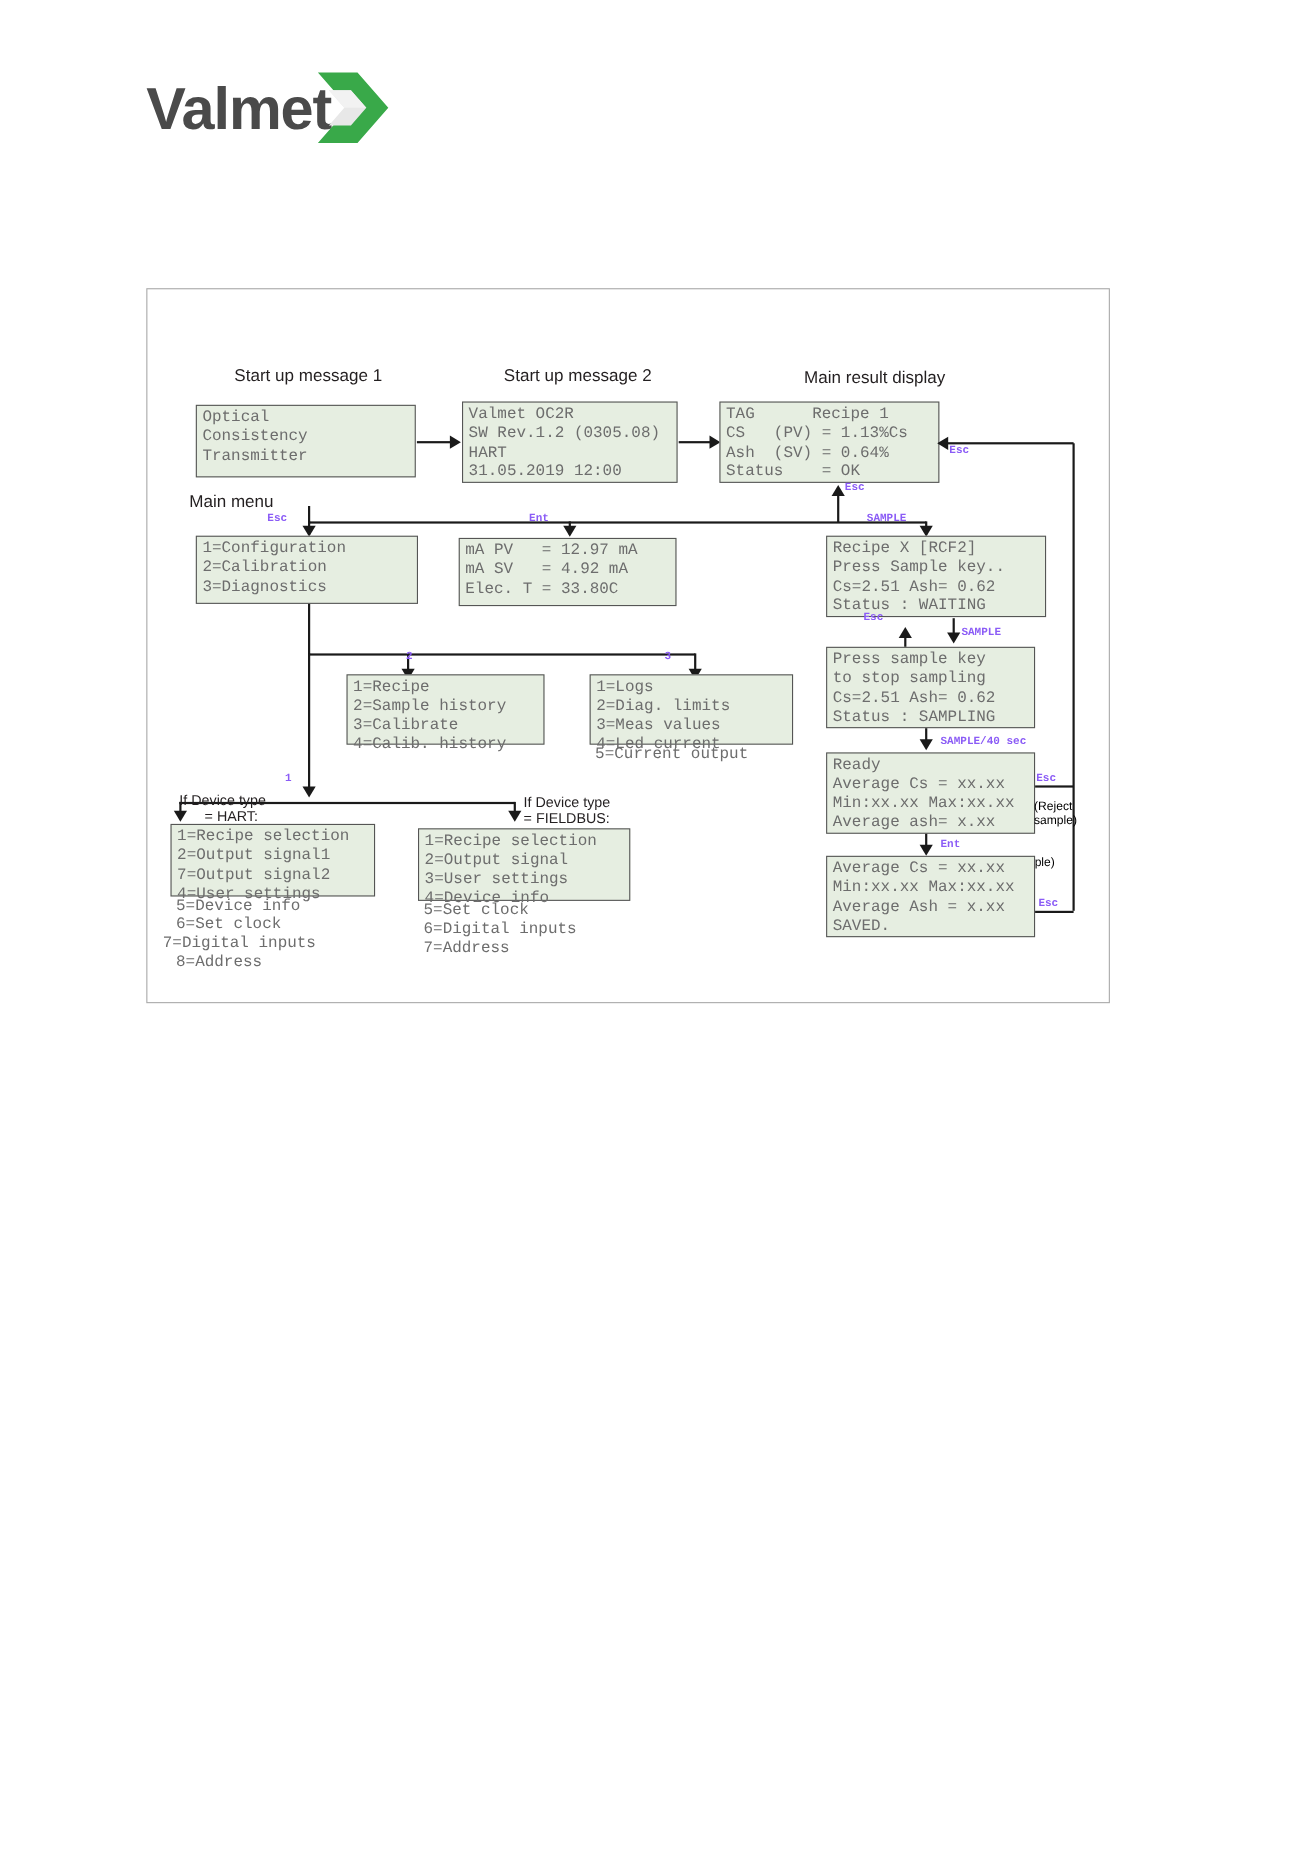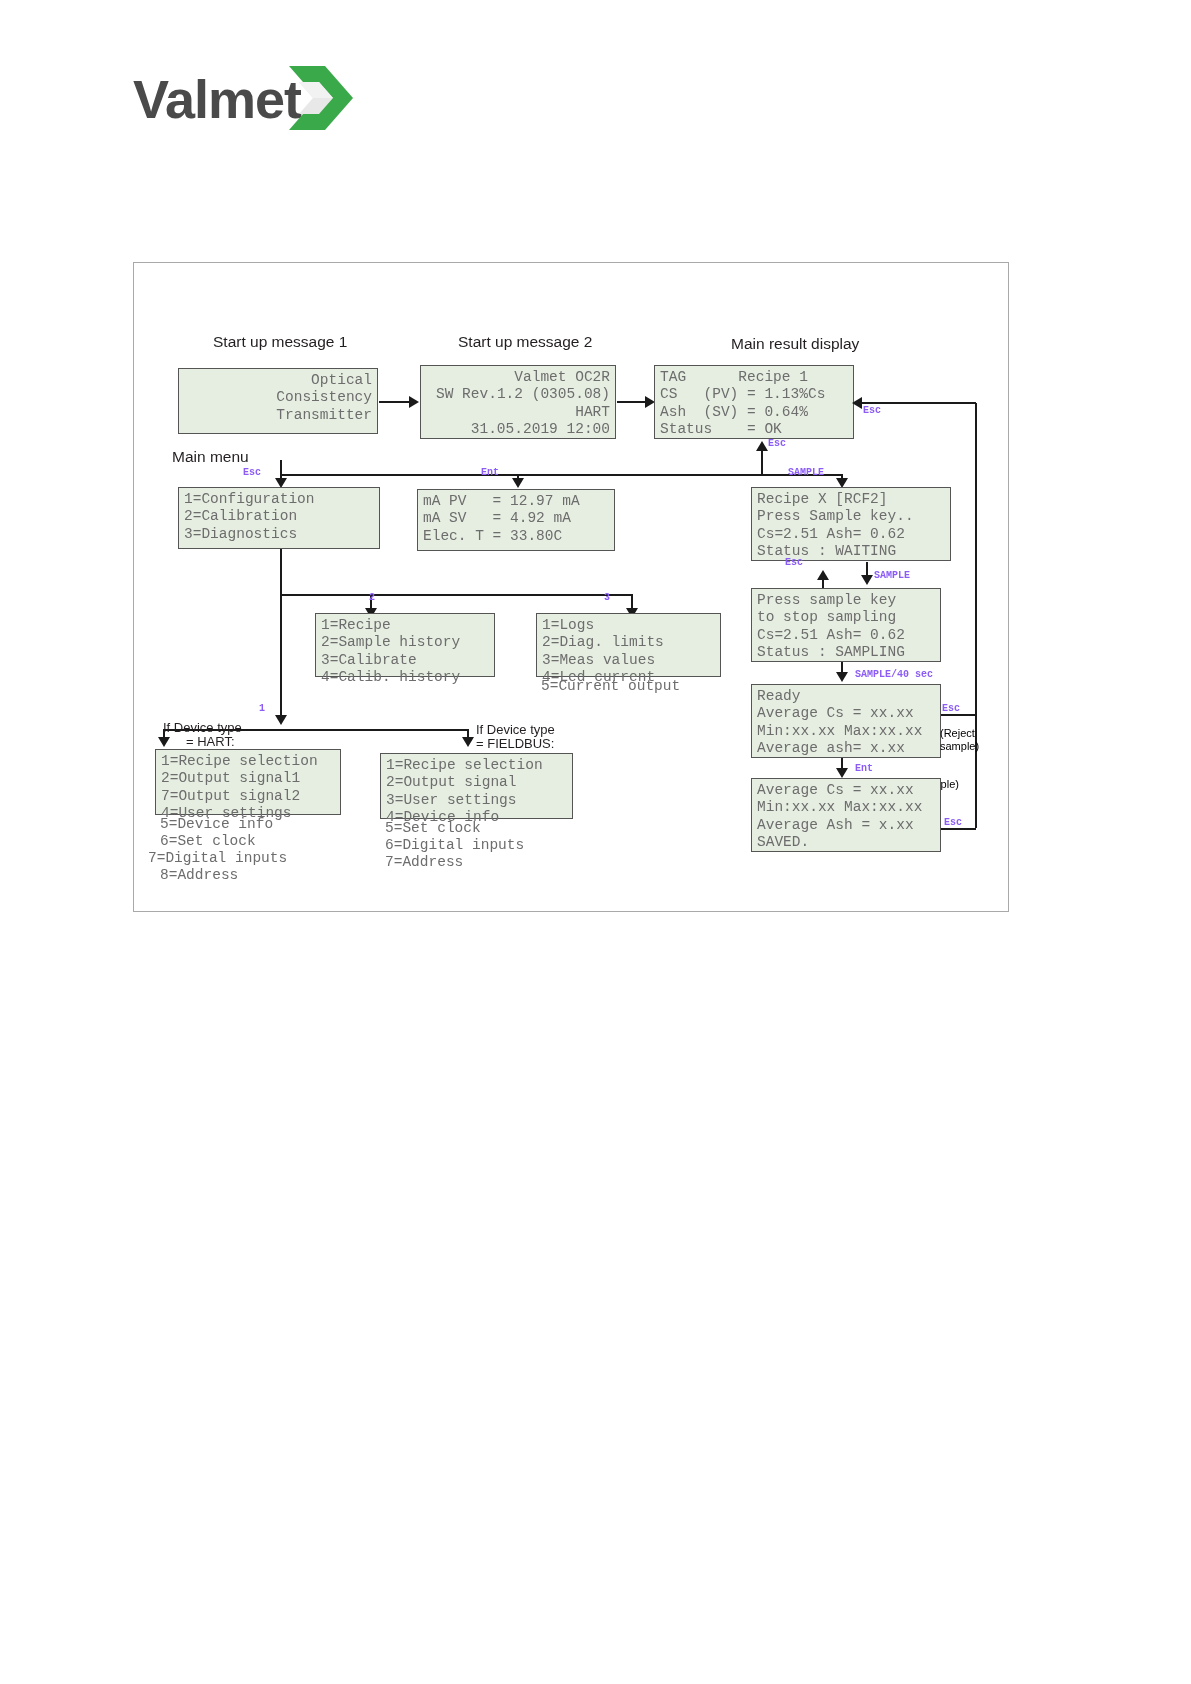--- a/index.html
+++ b/index.html
@@ -42,21 +42,21 @@
   .lcd{
     position:absolute;background:#e6eee1;border:1.5px solid #555;
     box-sizing:border-box;
   }
   .lcd .ln, .outline{
     font-family:"Liberation Mono", monospace;
     font-size:14.5px;line-height:17.4px;color:#6d6d6d;white-space:pre;
   }
   .lcd .ln{display:block;}
   .lcd.pad{padding:3px 5px 3px 5px;}
-  .lcd.center .ln{text-align:right;}
+  .lcd.center .ln{text-align:left;}
   .outline{
     position:absolute;white-space:pre;color:#6d6d6d;
   }
   
   .hl{position:absolute;background:#1a1a1a;height:1.6px;}
   .vl{position:absolute;background:#1a1a1a;width:1.6px;}
   .arw-d{position:absolute;width:0;height:0;border-left:6px solid transparent;border-right:6px solid transparent;border-top:10px solid #1a1a1a;}
   .arw-u{position:absolute;width:0;height:0;border-left:6px solid transparent;border-right:6px solid transparent;border-bottom:10px solid #1a1a1a;}
   .arw-r{position:absolute;width:0;height:0;border-top:6px solid transparent;border-bottom:6px solid transparent;border-left:10px solid #1a1a1a;}
   .arw-l{position:absolute;width:0;height:0;border-top:6px solid transparent;border-bottom:6px solid transparent;border-right:10px solid #1a1a1a;}

